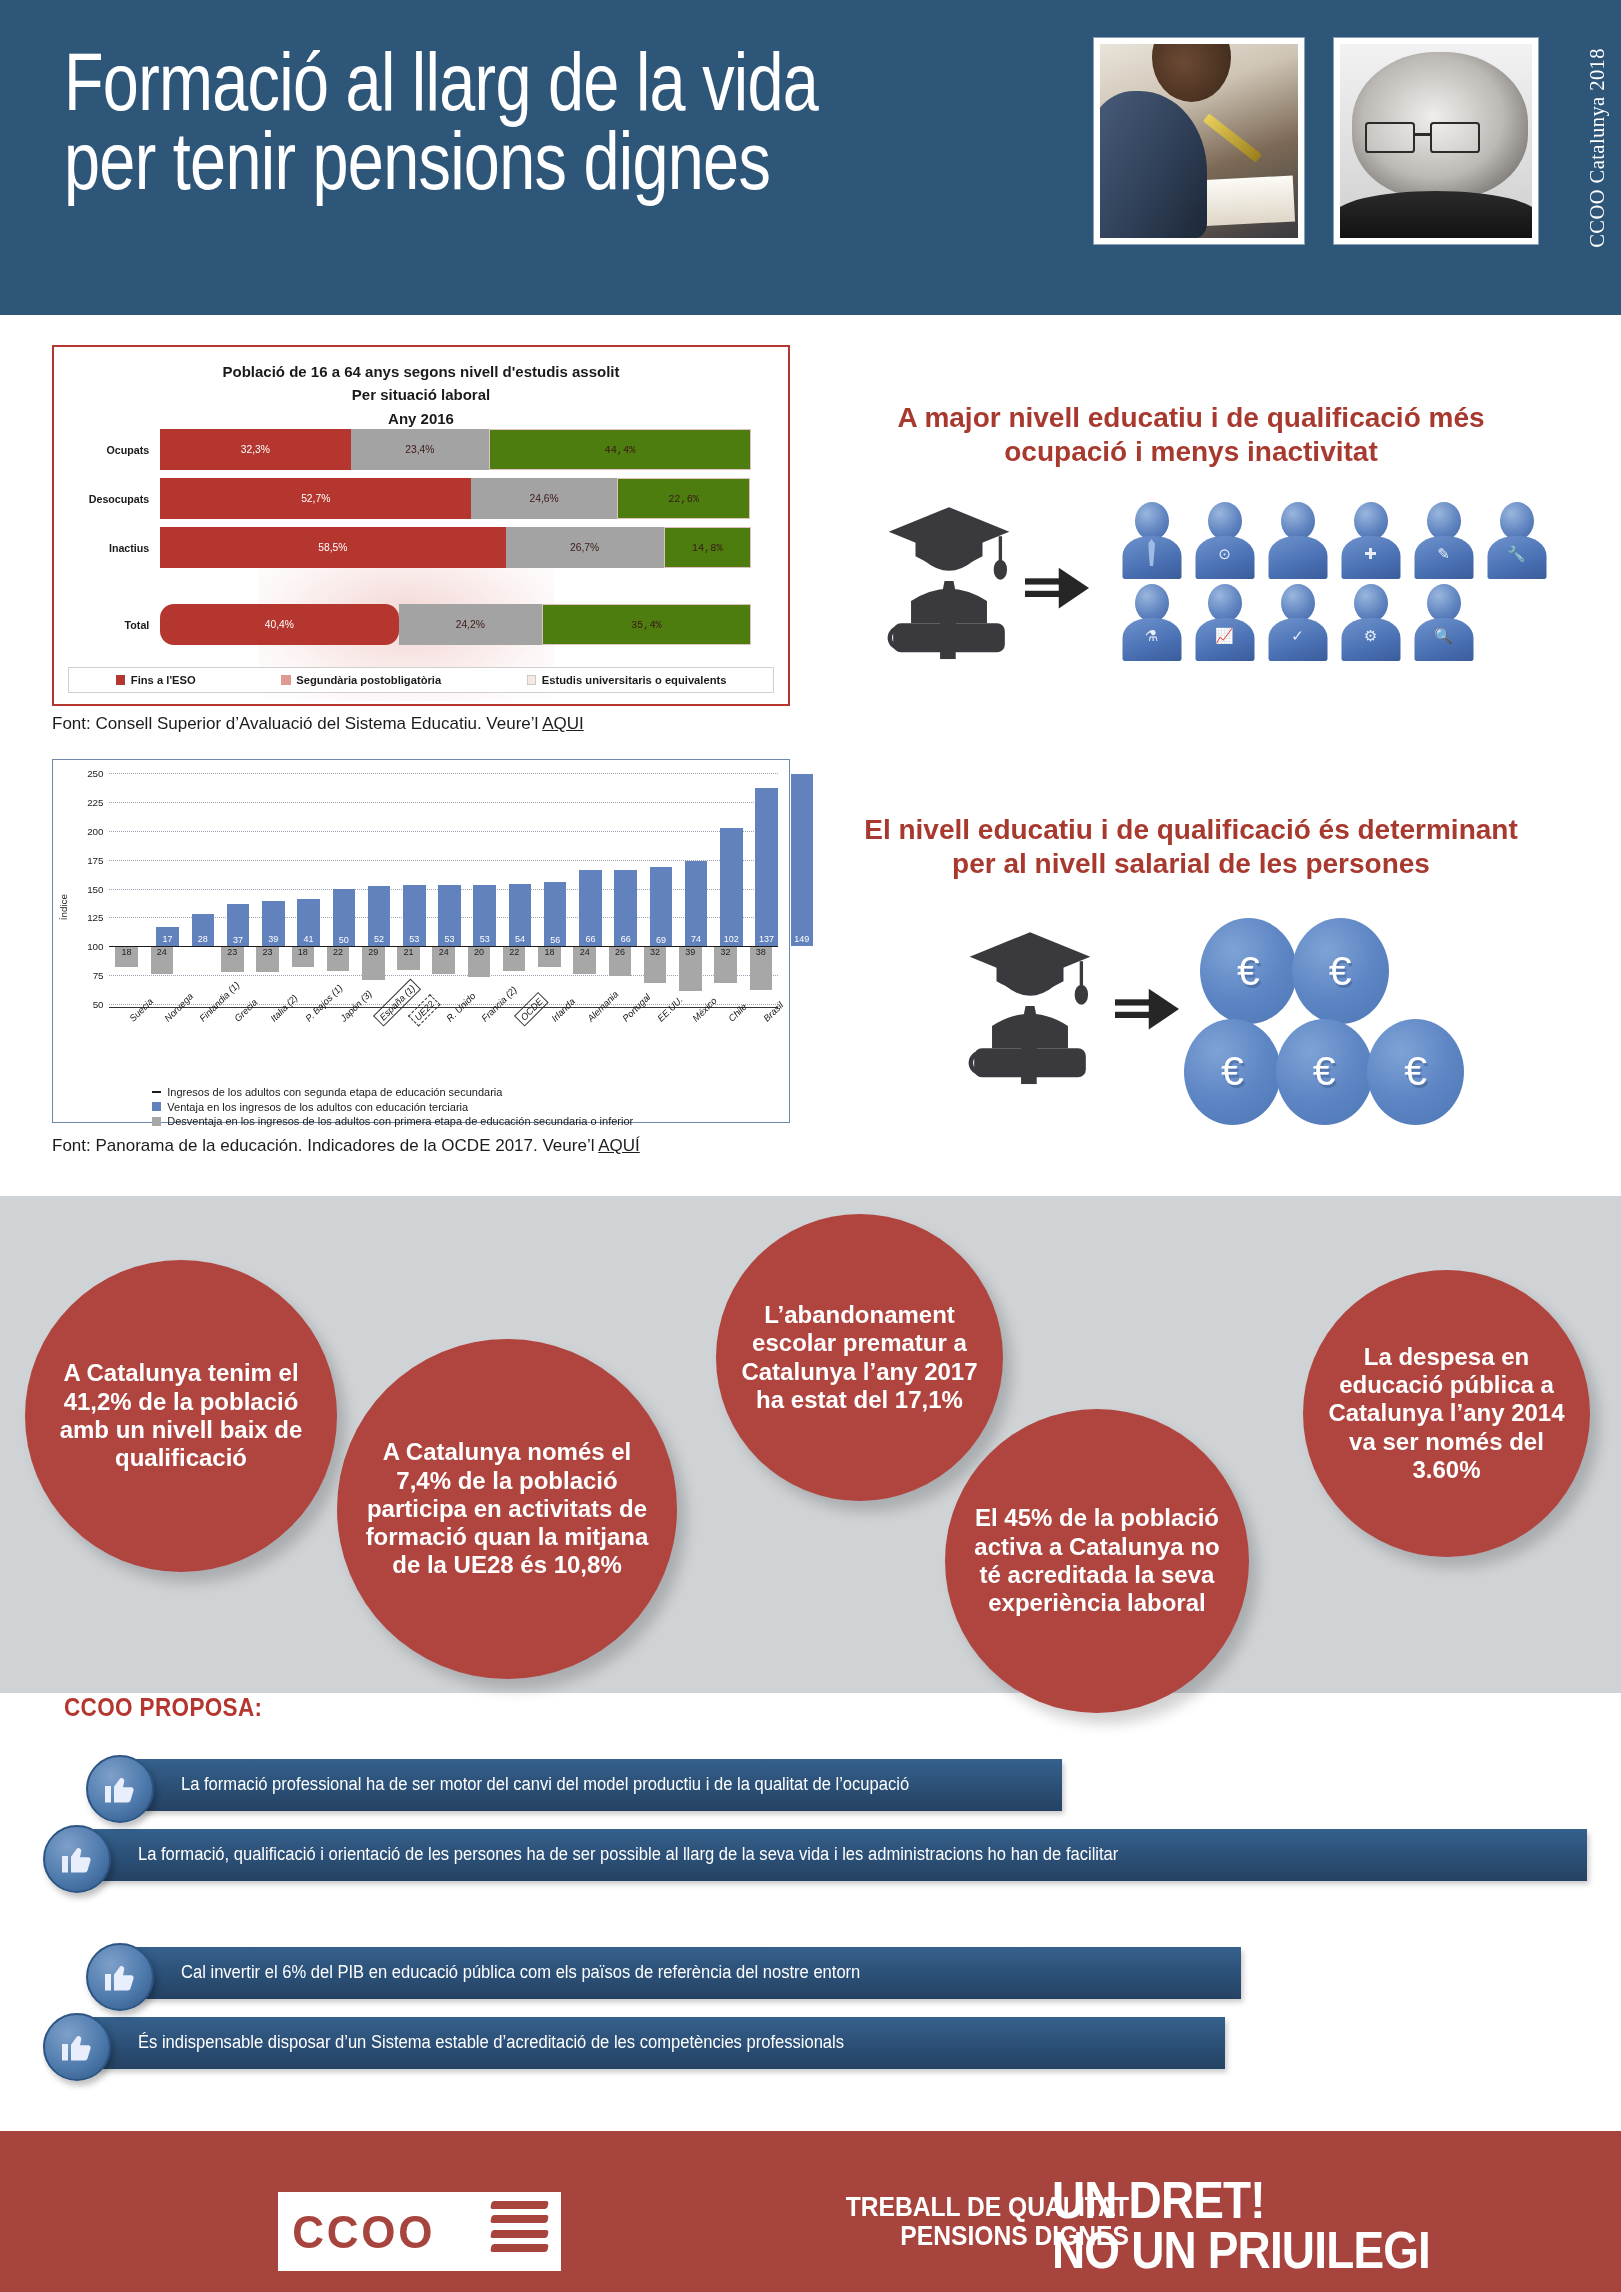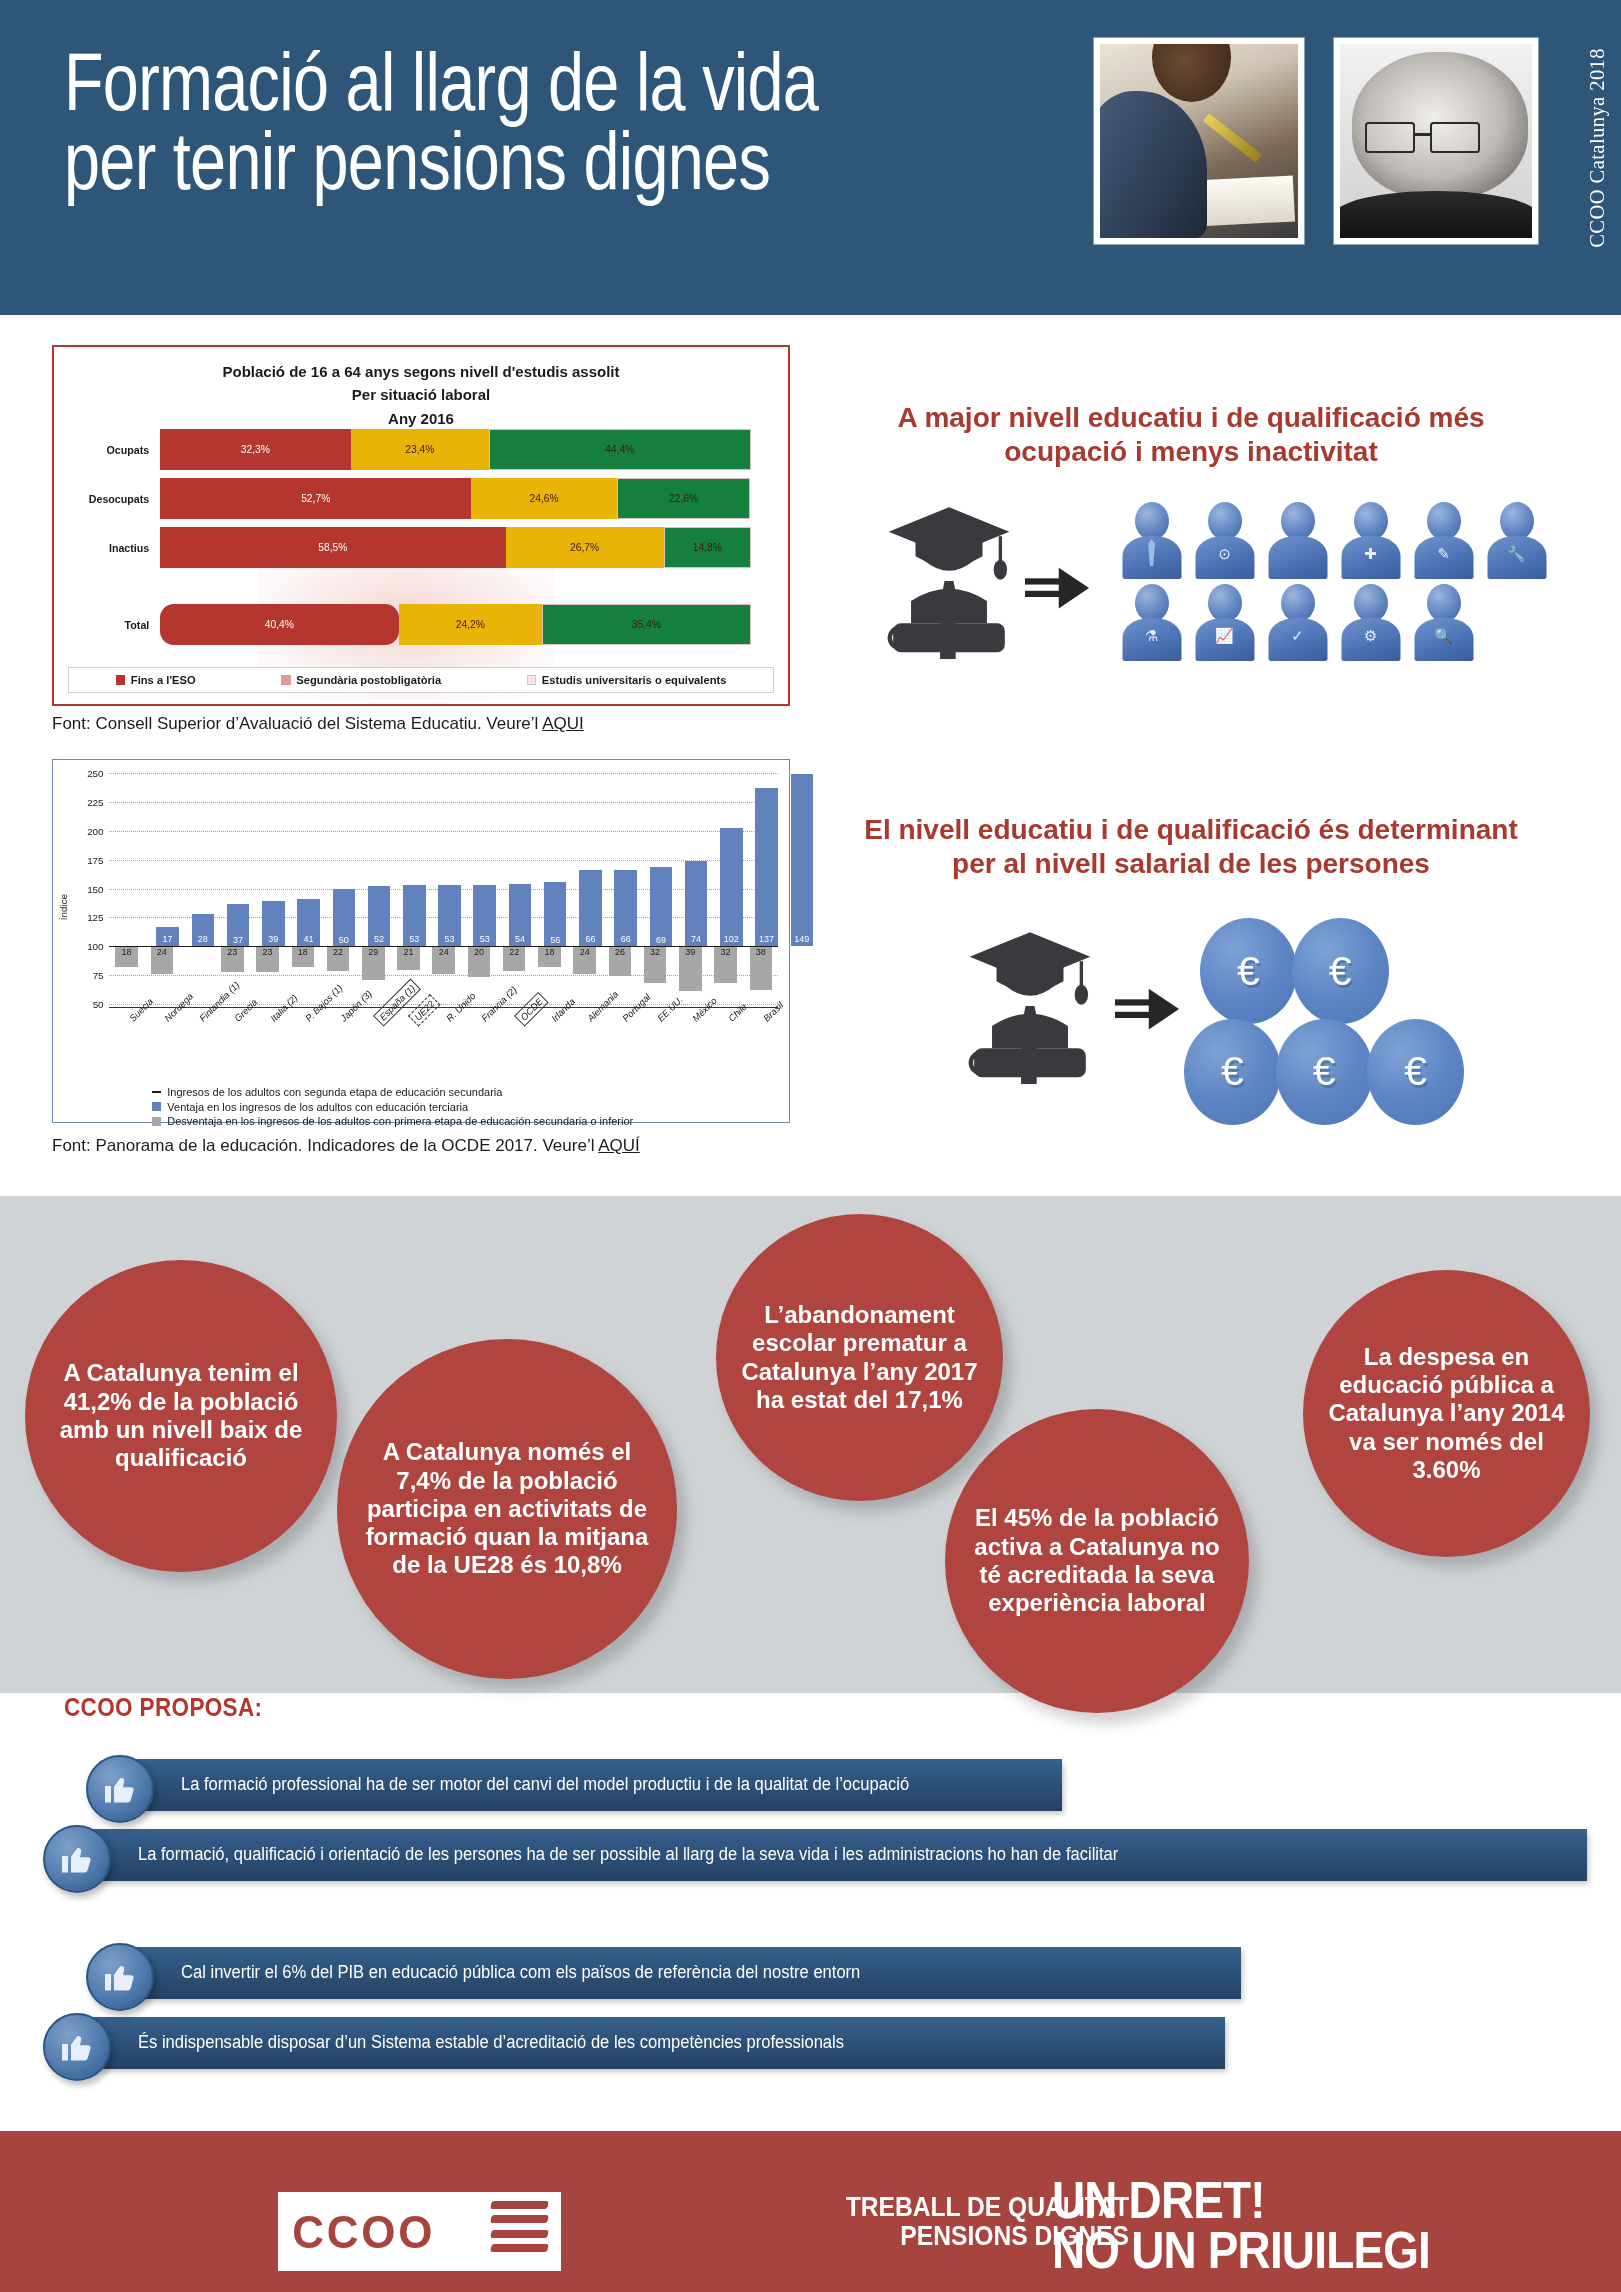--- a/index.html
+++ b/index.html
@@ -97,22 +97,22 @@
   .c1-rows { position:absolute; left:0; top:82px; width:100%; }
   .c1-row { display:flex; align-items:center; height:41px; margin-bottom:8px; }
   .c1-row.gap { margin-top: 36px; }
   .c1-label {
     width: 106px; text-align:right; padding-right:10.7px;
     font-size: 10.7px; font-weight: bold; color:#1a1a1a;
   }
   .c1-bars { display:flex; height: 100%; width: 591px; }
   .c1-seg { display:flex; align-items:center; justify-content:center; font-size:10.3px; }
   .c1-seg.s0 { background:#b5362f; color:#fff; }
-  .c1-seg.s1 { background:#eab308; color:#3a1a18; }
-  .c1-seg.s2 { background:#15803d; color:#3a1a18; border:0.9px solid #dfc2bf; }
+  .c1-seg.s1 { background:#a3a3a3; color:#3a1a18; }
+  .c1-seg.s2 { background:#4d7c0f; color:#3a1a18; border:0.9px solid #dfc2bf;font-family:Liberation Mono, monospace; }
   .c1-legend {
     position:absolute; left:14.3px; right:14.3px; bottom:10.7px;
     display:flex; justify-content:space-around; align-items:center;
     border:0.9px solid #cfcfcf; background:#fff; padding:6.3px 3.6px;
   }
   .c1-legend .li { display:flex; align-items:center; font-size:11.2px; font-weight:bold; color:#1a1a1a; }
   .c1-legend .sw { width:9.9px; height:9.9px; margin-right:5.4px; display:inline-block; }
   .sw0 { background:#b5362f; }
   .sw1 { background:#dd9a95; }
   .sw2 { background:#f7e6e4; border:0.9px solid #c9c9c9; }

